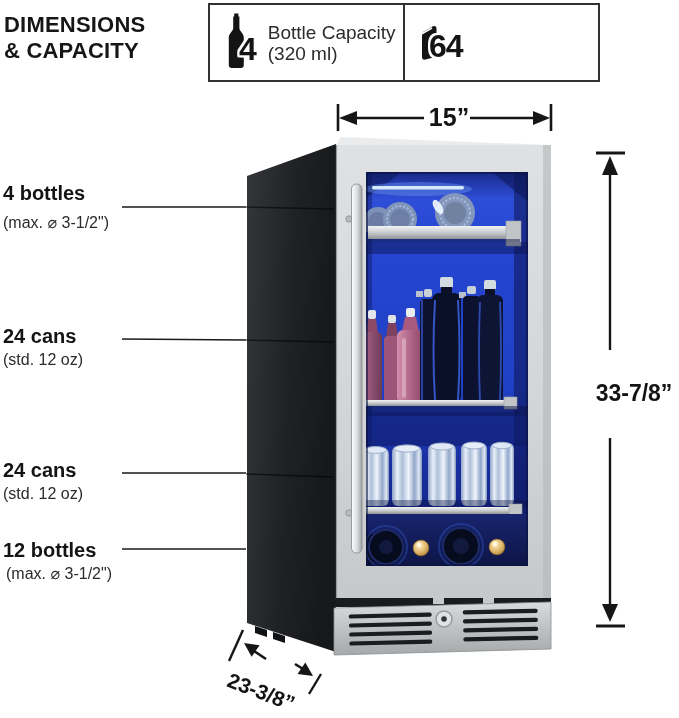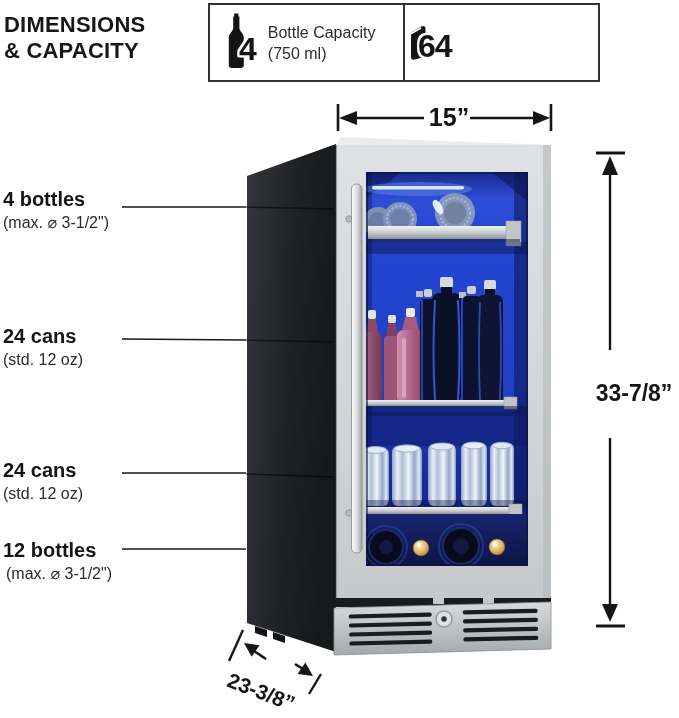--- a/index.html
+++ b/index.html
@@ -10,28 +10,28 @@
   .abs{position:absolute;}
   
   .title-line{font-weight:bold;font-size:22px;line-height:26px;letter-spacing:.2px;color:#161616;}
   
   .badge-box{
     left:208px;top:3px;width:392px;height:79px;border:2px solid #323232;
     box-sizing:border-box;display:flex;background:#fff;
   }
   .badge-cell{display:flex;align-items:center;box-sizing:border-box;}
   .badge-cell.first{width:195px;border-right:2px solid #323232;padding-left:17px;}
-  .badge-cell.second{flex:1;padding-left:4px;}
+  .badge-cell.second{flex:1;padding-left:15px;}
   .badge-num{
     font-weight:bold;font-size:32px;color:#141414;letter-spacing:-1px;
     text-shadow:-2px 0 0 #fff,2px 0 0 #fff,0 -2px 0 #fff,0 2px 0 #fff,
                 -2px -2px 0 #fff,2px 2px 0 #fff,-2px 2px 0 #fff,2px -2px 0 #fff;
     position:relative;z-index:2;
   }
-  .badge-text{margin-left:12px;font-size:16px;line-height:21px;color:#2c2c2c;}
+  .badge-text{margin-left:12px;font-size:19px;line-height:21px;color:#2c2c2c;}
   .badge-icon{flex:0 0 auto;position:relative;z-index:1;}
   
   .shelf-title{font-weight:bold;font-size:20px;line-height:24px;color:#141414;}
   .shelf-sub{font-size:16px;line-height:21px;color:#2b2b2b;}
   
   .dim{font-weight:bold;color:#141414;text-align:center;}
   .dim-width{left:414px;top:103px;width:70px;font-size:25px;}
   .dim-height{left:584px;top:380px;width:100px;font-size:23px;}
   .dim-depth{left:209px;top:680px;width:104px;font-size:21px;transform:rotate(21deg);transform-origin:50% 50%;}
 </style>
@@ -311,35 +311,35 @@
   <div class="abs badge-box">
     <div class="badge-cell first">
       <span class="badge-icon">
         <svg width="19" height="56" viewBox="0 0 19 56">
           <path d="M7.2,0.5 h4.2 v3 h1 v11.5 c0,3.4 4.4,5.2 4.4,9.6 v27.4 a3,3 0 0 1 -3,3 h-9 a3,3 0 0 1 -3,-3 V24.6 c0,-4.4 4.4,-6.2 4.4,-9.6 V3.5 h1 z" fill="#141414"></path>
         </svg>
       </span>
       <span class="badge-num" style="margin-left:-7px;margin-top:14px">4</span>
       <span class="badge-text">
         <div>Bottle Capacity</div>
-        <div>(750 ml)</div>
+        <div>(320 ml)</div>
       </span>
     </div>
     <div class="badge-cell second">
       <span class="badge-icon" style="margin-top:4px">
         <svg width="18" height="36" viewBox="0 0 18 36">
           <path d="M3,7 L13,1.2 Q16.5,0 16.5,3.4 V28.5 Q16.5,31.8 13.4,32.5 L5.5,34.6 Q2,35.4 2,31.8 V10 Q2,8 3,7 Z" fill="#141414"></path>
           <line x1="0.5" y1="9.5" x2="12" y2="3" stroke="#ffffff" stroke-width="1.6"></line>
         </svg>
       </span>
       <span class="badge-num" style="margin-left:-9px;margin-top:8px">64</span>
     </div>
   </div>
 
-  <div class="abs shelf-title" style="left:3px;top:187px">4 bottles</div>
+  <div class="abs shelf-title" style="left:3px;top:181px">4 bottles</div>
   <div class="abs shelf-sub" style="left:3px;top:212px">(max. ⌀ 3-1/2")</div>
 
   <div class="abs shelf-title" style="left:3px;top:324px">24 cans</div>
   <div class="abs shelf-sub" style="left:3px;top:349px">(std. 12 oz)</div>
 
   <div class="abs shelf-title" style="left:3px;top:458px">24 cans</div>
   <div class="abs shelf-sub" style="left:3px;top:483px">(std. 12 oz)</div>
 
   <div class="abs shelf-title" style="left:3px;top:538px">12 bottles</div>
   <div class="abs shelf-sub" style="left:6px;top:563px">(max. ⌀ 3-1/2")</div>

